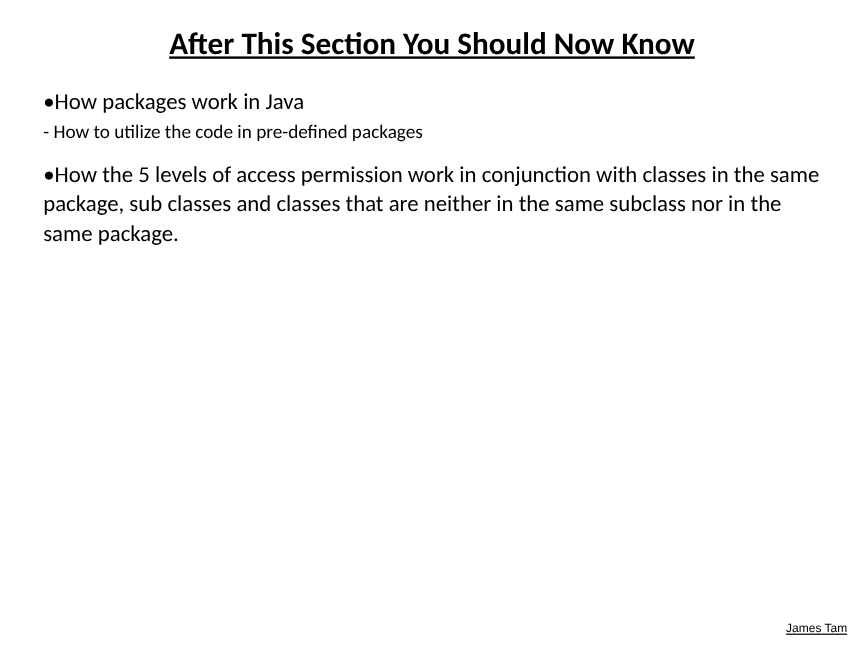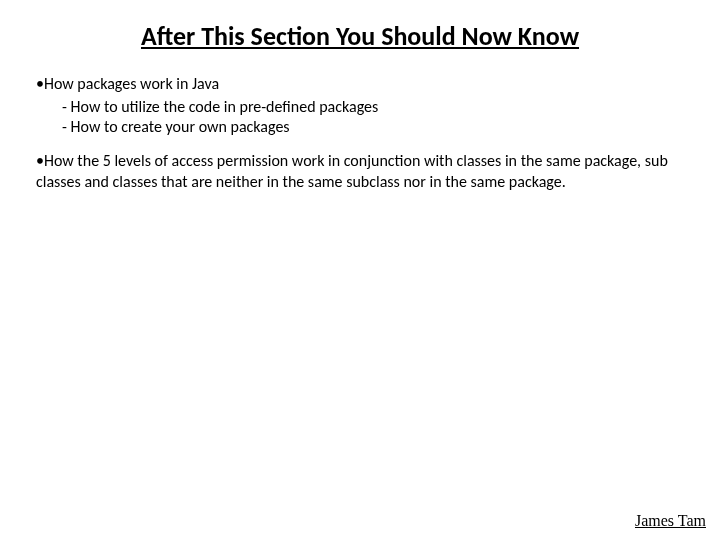--- a/index.html
+++ b/index.html
@@ -18,62 +18,58 @@
     }
     .title {
       font-size: 26px;
       font-weight: bold;
       text-decoration: underline;
       text-align: center;
       margin-bottom: 22px;
       margin-top: 0;
     }
     .bullet-level1 {
-      font-size: 16px;
+      font-size: 19px;
       line-height: 1.3;
       margin-bottom: 2px;
       padding-left: 4px;
     }
     .sublist {
-      margin-left: 26px;
       margin-top: 2px;
       margin-bottom: 14px;
     }
     .bullet-level2 {
       font-size: 16px;
       line-height: 1.25;
       padding-left: 4px;
     }
     .bullet-glyph {
       display: inline;
     }
     .footer {
       position: absolute;
       bottom: 10px;
       right: 14px;
-      font-family: Liberation Serif, serif;
-      font-size: 16px;
+      font-family: Liberation Sans, sans-serif;
+      font-size: 10px;
       text-decoration: underline;
     }
   </style>
 </head>
 <body>
 
 <div class="title">After This Section You Should Now Know</div>
 
 <div class="bullet-level1">
   <span class="bullet-glyph">•</span><span>How packages work in Java</span>
 </div>
 
 <div class="sublist">
   <div class="bullet-level2">
     <span class="bullet-glyph">-</span> <span>How to utilize the code in pre-defined packages</span>
   </div>
-  <div class="bullet-level2">
-    <span class="bullet-glyph">-</span> <span>How to create your own packages</span>
-  </div>
 </div>
 
 <div class="bullet-level1">
   <span class="bullet-glyph">•</span><span>How the 5 levels of access permission work in conjunction with classes in the same package, sub classes and classes that are neither in the same subclass nor in the same package.</span>
 </div>
 
 <div class="footer">James Tam</div>
 
 </body></html>

